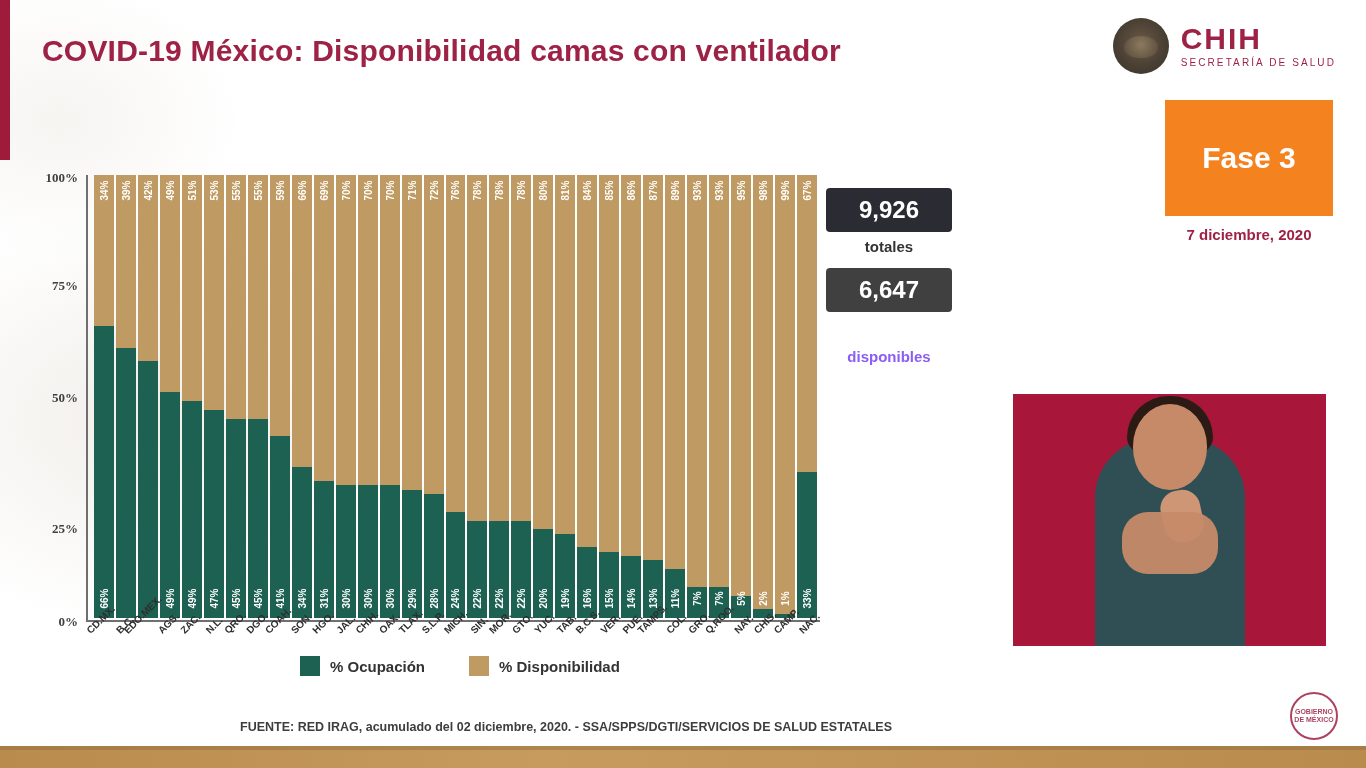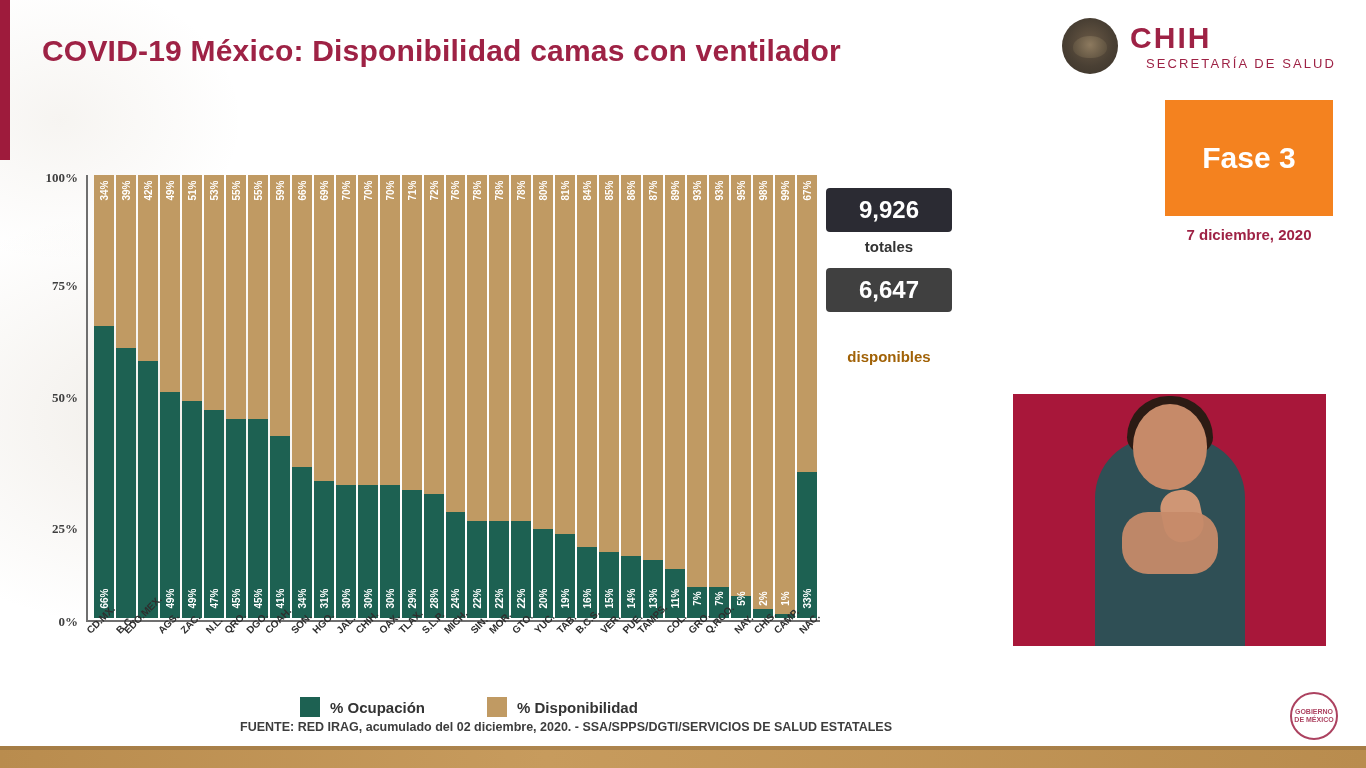--- a/index.html
+++ b/index.html
@@ -44,21 +44,21 @@
     background:radial-gradient(circle at 50% 45%, #6b5a46 0%, #4a4034 55%, #3b332a 100%);
     position:relative;flex:0 0 auto;
   }
   .eagle:after{
     content:"";position:absolute;left:50%;top:52%;transform:translate(-50%,-50%);
     width:34px;height:22px;border-radius:50% 50% 45% 45%;
     background:radial-gradient(circle at 50% 40%, #8d7a5f, #534838);
   }
   .brand-text{line-height:1;}
   .brand-title{font-size:30px;font-weight:bold;color:#9e2245;letter-spacing:2px;}
-  .brand-sub{font-size:13px;color:#9e2245;letter-spacing:2.1px;margin-top:4px;margin-left:16px;}
+  .brand-sub{font-size:10px;color:#9e2245;letter-spacing:2.1px;margin-top:4px;}
 
   
   .fase-box{
     position:absolute;left:1165px;top:100px;width:168px;height:116px;
     background:#f4821f;display:flex;align-items:center;justify-content:center;
   }
   .fase-box span{color:#fff;font-size:30px;font-weight:bold;}
   .fecha{
     position:absolute;left:1165px;top:226px;width:168px;text-align:center;
     color:#9e2245;font-size:15px;font-weight:bold;
@@ -100,41 +100,41 @@
     flex:1 1 0;position:relative;
   }
   .xlab span{
     position:absolute;top:4px;left:50%;
     transform:translateX(-50%) rotate(-45deg);transform-origin:top left;
     font-size:10px;font-weight:bold;color:#2e2e2e;white-space:nowrap;
   }
 
   
   .legend{
-    position:absolute;left:300px;top:697px;display:flex;gap:62px;align-items:flex-end;
+    position:absolute;left:300px;top:656px;display:flex;gap:44px;align-items:flex-end;
   }
   .legend-item{display:flex;align-items:center;gap:10px;}
   .legend-swatch{width:20px;height:20px;display:inline-block;}
   .legend-label{font-size:15px;font-weight:bold;color:#333;}
 
   .source{
     position:absolute;left:240px;top:720px;font-size:12.5px;color:#3d3d3d;font-weight:bold;
   }
 
   
   .kpi{position:absolute;text-align:center;}
   .kpi-box{
     border-radius:4px;padding:8px 0;width:126px;color:#fff;font-size:24px;font-weight:bold;
   }
   .kpi-cap{font-size:15px;color:#333;font-weight:bold;margin-top:6px;line-height:1.25;}
   #kpi-total{left:826px;top:188px;}
   #kpi-total .kpi-box{background:#2b2b33;}
   #kpi-avail{left:826px;top:268px;}
   #kpi-avail .kpi-box{background:#404040;}
-  #kpi-avail .kpi-cap{color:#a16207;margin-top:36px;}
+  #kpi-avail .kpi-cap{color:#8b5cf6;margin-top:36px;}
   #kpi-occ{left:826px;top:353px;}
   #kpi-occ .kpi-box{background:#1d6152;}
 
   
   .video{
     position:absolute;left:1013px;top:394px;width:313px;height:252px;
     background:#a8173a;overflow:hidden;
   }
   .v-person{
     position:absolute;left:50%;top:44px;transform:translateX(-50%);

